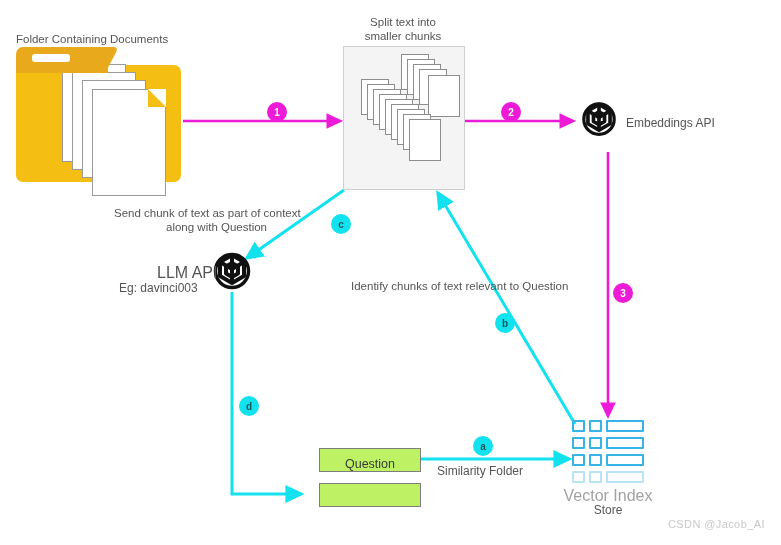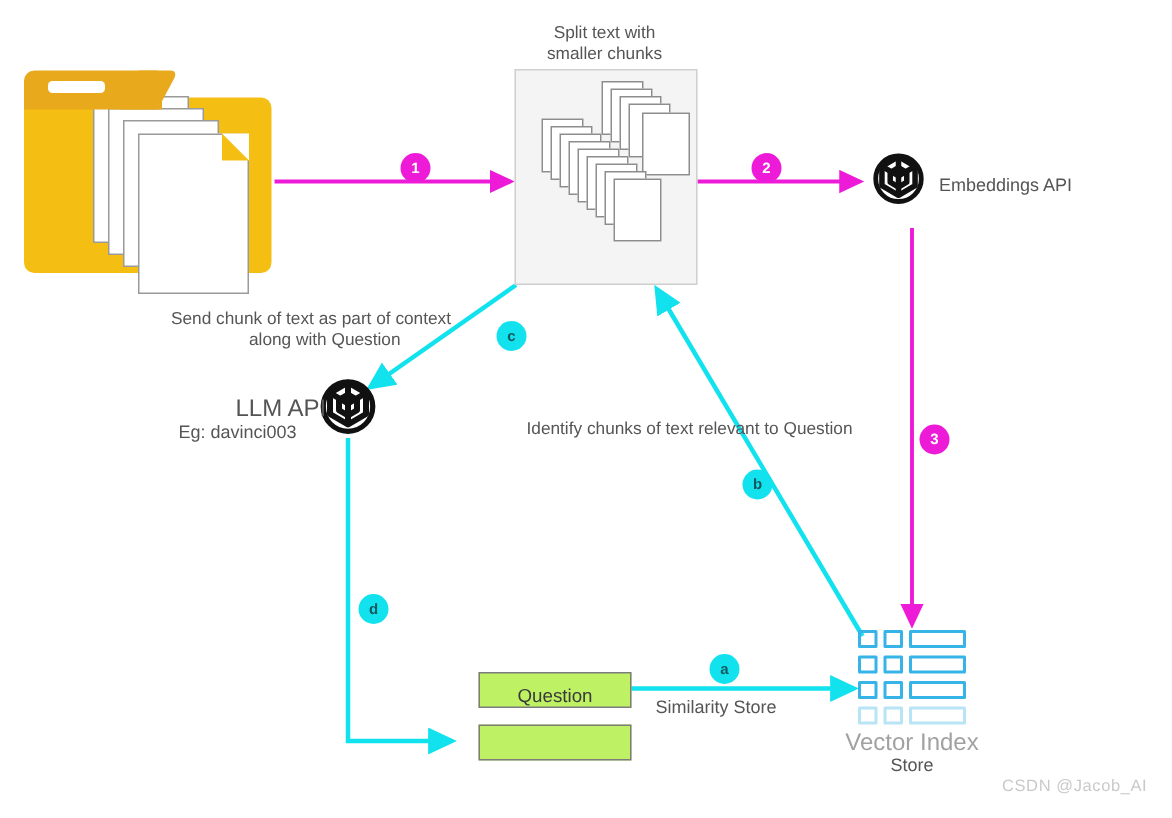--- a/index.html
+++ b/index.html
@@ -90,32 +90,33 @@
 
     <line x1="403" y1="459" x2="569" y2="459" stroke="#12E2EE" stroke-width="3" marker-end="url(#ahC)"></line>
 
     <line x1="575" y1="424" x2="438" y2="193" stroke="#12E2EE" stroke-width="3" marker-end="url(#ahC)"></line>
 
     <line x1="344" y1="190" x2="247" y2="258" stroke="#12E2EE" stroke-width="3" marker-end="url(#ahC)"></line>
 
     <polyline points="232,292 232,494 301,494" fill="none" stroke="#12E2EE" stroke-width="3" marker-end="url(#ahC)"></polyline>
   </svg>
 
+  <div class="lbl" style="left:16px;top:32px;">Folder Containing Documents</div>
 
   <div id="folder">
     <div class="fold-body"></div>
     <div class="fold-paper p1"></div>
     <div class="fold-paper p2"></div>
     <div class="fold-paper p3"></div>
     <div class="fold-paper p4"></div>
     <div class="fold-tab"></div>
     <div class="fold-handle"></div>
   </div>
 
-  <div class="lbl ctr" style="left:343px;top:15px;width:120px;">Split text with</div>
+  <div class="lbl ctr" style="left:343px;top:15px;width:120px;">Split text into</div>
   <div class="lbl ctr" style="left:343px;top:29px;width:120px;">smaller chunks</div>
 
   <div id="chunkbox">
     <div class="chunk" style="left:57px;top:7px;"></div>
     <div class="chunk" style="left:63px;top:12px;"></div>
     <div class="chunk" style="left:69px;top:17px;"></div>
     <div class="chunk" style="left:75px;top:22px;"></div>
     <div class="chunk" style="left:84px;top:28px;width:30px;height:40px;"></div>
 
     <div class="chunk" style="left:17px;top:32px;"></div>
@@ -167,21 +168,21 @@
     <div class="cap"></div>
     <div class="txt">Question</div>
     <div class="capR"></div>
   </div>
 
   <div class="qabox" style="left:303px;top:483px;width:100px;">
     <div class="cap"></div>
     <div class="capR"></div>
   </div>
 
-  <div class="lbl" style="left:437px;top:464px;font-size:12px;">Similarity Store</div>
+  <div class="lbl" style="left:437px;top:464px;font-size:12px;">Similarity Folder</div>
 
   <div id="vstore">
     <div class="vrow" style="top:0;">
       <div class="vcell vc1"></div>
       <div class="vcell vc2"></div>
       <div class="vcell vc3"></div>
     </div>
     <div class="vrow" style="top:17px;">
       <div class="vcell vc1"></div>
       <div class="vcell vc2"></div>

